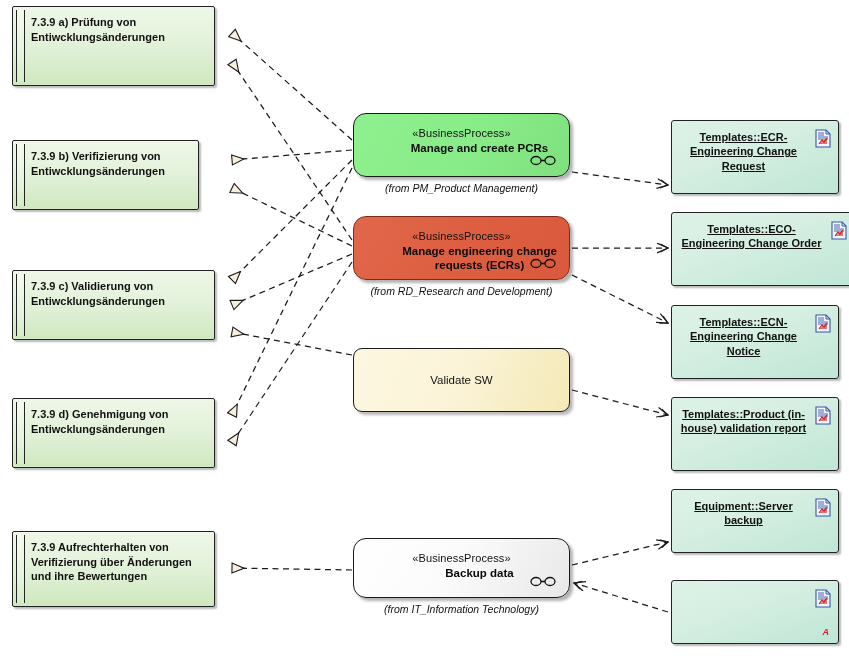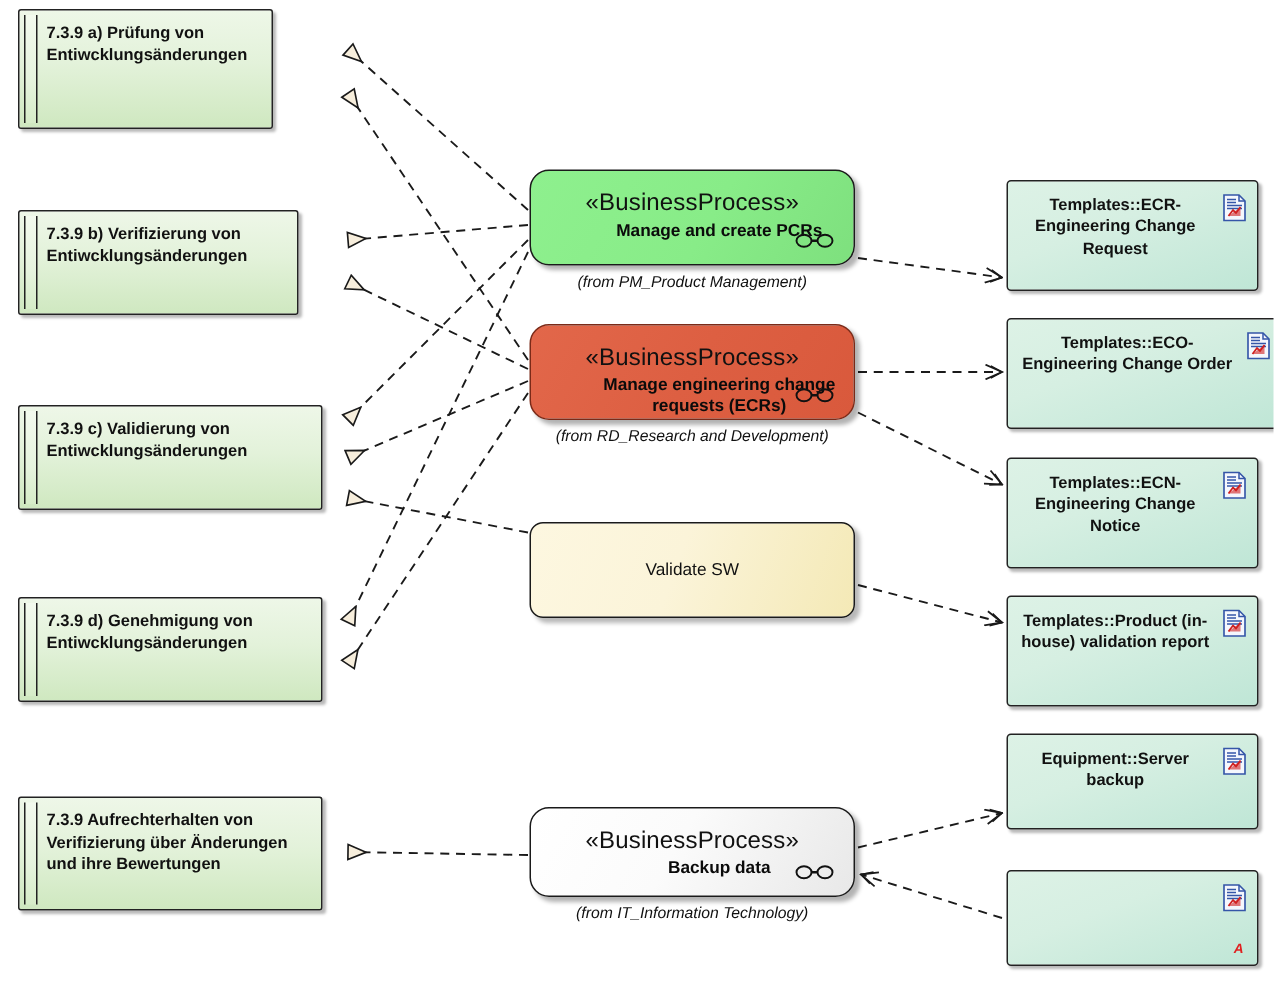--- a/index.html
+++ b/index.html
@@ -36,21 +36,21 @@
   .proc{
     border:1.4px solid #1a1a1a;
     border-radius:13px;
     box-shadow:3px 3px 3px rgba(0,0,0,.30);
     display:flex;flex-direction:column;align-items:center;justify-content:flex-start;
     padding-top:13px;
   }
   .proc.green{background:linear-gradient(120deg,#8ef08e 0%, #88ec88 55%, #7ee07e 100%);}
   .proc.red{background:linear-gradient(120deg,#e2674a 0%, #dd5f42 50%, #d9593c 100%);border-color:#7a2a18;}
   .proc.grey{background:linear-gradient(120deg,#ffffff 0%, #fbfbfb 45%, #e8e8e8 100%);}
-  .proc .stereo{font-size:16px;color:#111;letter-spacing:.1px;}
+  .proc .stereo{font-size:11px;color:#111;letter-spacing:.1px;}
   .proc .pname{font-size:11.5px;font-weight:bold;color:#0b0b0b;margin-top:2px;text-align:center;line-height:1.25;margin-left:36px;}
   .proc .chain{position:absolute;right:13px;bottom:10px;}
 
   
   .plain{
     border:1.4px solid #1a1a1a;border-radius:9px;
     background:linear-gradient(110deg,#fdf7e0 0%, #fbf4d9 45%, #f4e9b6 100%);
     box-shadow:3px 3px 3px rgba(0,0,0,.28);
     display:flex;align-items:center;justify-content:center;
   }
@@ -58,21 +58,21 @@
 
   
   .doc{
     border:1.3px solid #222;border-radius:3px;
     background:linear-gradient(160deg,#ddf2e6 0%, #d6efe2 40%, #bfe6d6 100%);
     box-shadow:2px 2px 2px rgba(0,0,0,.28);
     position:absolute;
   }
   .doc .dtext{
     position:absolute;left:7px;right:30px;top:9px;
-    font-size:11px;font-weight:bold;color:#111;text-align:center;line-height:1.3;
+    font-size:11px;font-weight:bold;color:#111;text-align:center;line-height:1.3;text-decoration:underline;
   }
   .doc .dicon{position:absolute;right:7px;top:8px;width:16px;height:19px;}
   .doc .amark{position:absolute;right:9px;bottom:6px;font-size:9px;color:#e02020;font-weight:bold;font-style:italic;}
 
   
   .fromcap{
     position:absolute;z-index:2;
     font-size:10.5px;font-style:italic;font-weight:normal;color:#111;
     text-align:center;white-space:nowrap;
   }
@@ -111,21 +111,21 @@
 
       <path d="M572,172 L668,185" marker-end="url(#openarrow)"></path>
       <path d="M572,248 L668,248" marker-end="url(#openarrow)"></path>
       <path d="M572,275 L668,323" marker-end="url(#openarrow)"></path>
       <path d="M572,390 L668,415" marker-end="url(#openarrow)"></path>
       <path d="M572,565 L668,542" marker-end="url(#openarrow)"></path>
       <path d="M668,612 L574,583" marker-end="url(#openarrow)"></path>
     </g>
   </svg>
 
-  <div class="node req" style="left:12px;top:6px;width:170px;height:80px;">
+  <div class="node req" style="left:12px;top:6px;width:203px;height:80px;">
     <div class="spine"></div>
     <div class="reqtext">7.3.9 a) Prüfung von Entiwcklungsänderungen</div>
   </div>
 
   <div class="node req" style="left:12px;top:140px;width:187px;height:70px;">
     <div class="spine"></div>
     <div class="reqtext">7.3.9 b) Verifizierung von Entiwcklungsänderungen</div>
   </div>
 
   <div class="node req" style="left:12px;top:270px;width:203px;height:70px;">

